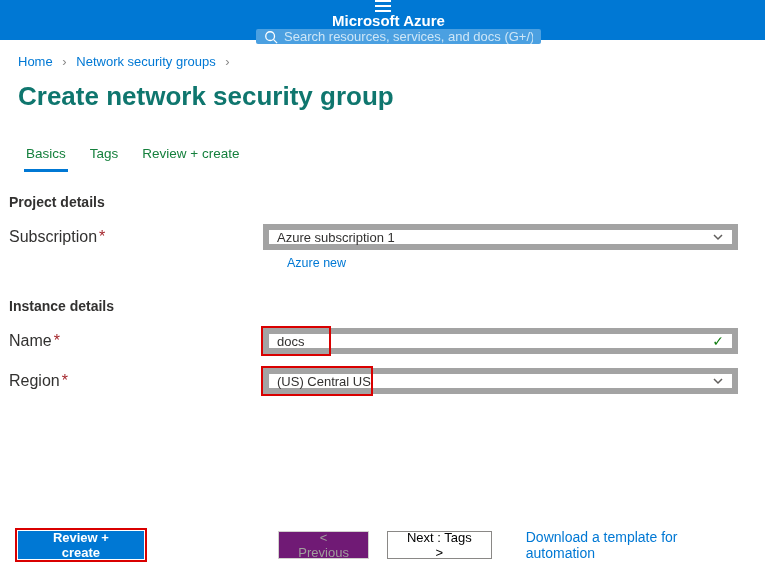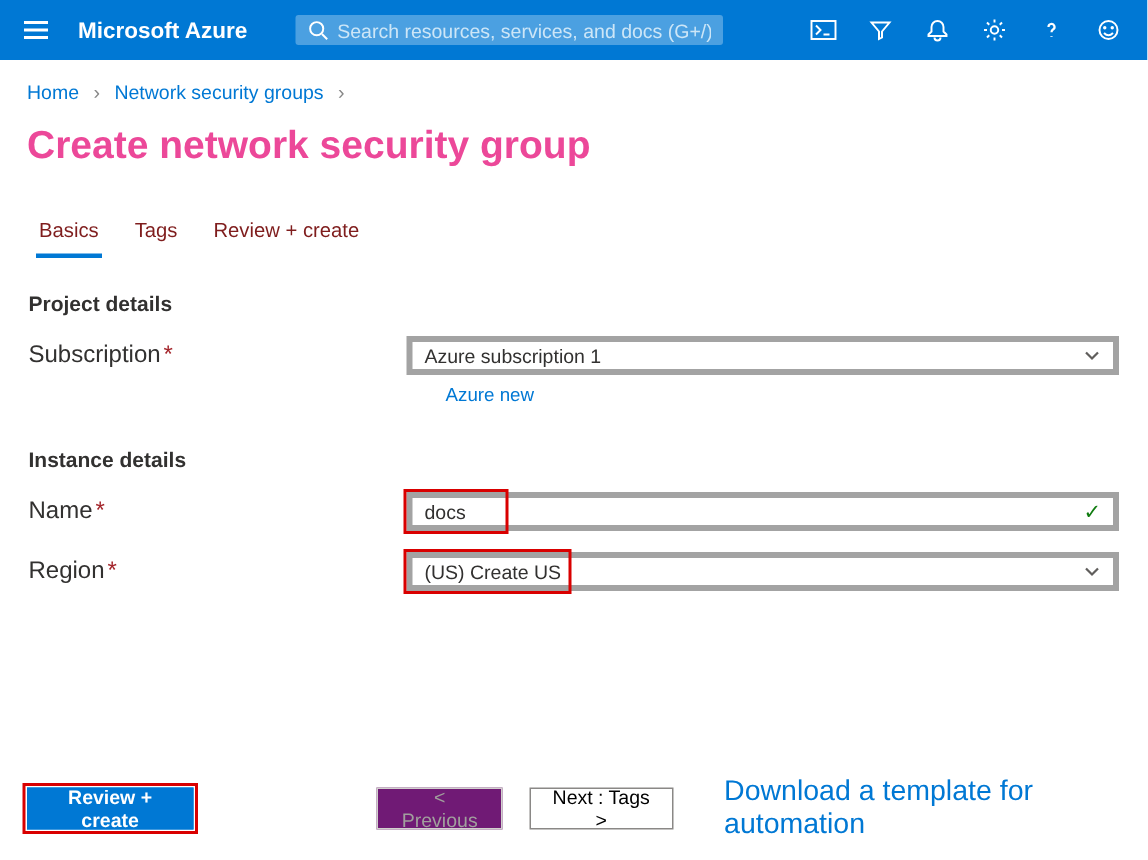--- a/index.html
+++ b/index.html
@@ -1,64 +1,64 @@
 <!DOCTYPE html>
 <html><head>
   <meta charset="utf-8">
   <style>
     * { margin: 0; padding: 0; box-sizing: border-box; font-family: 'Segoe UI', sans-serif; }
     body { width: 765px; height: 573px; background: #fff; overflow: hidden; }
 
     
-    .header { height: 40px; background: #0078d4; display: flex; align-items: center; padding: 0 8px; }
+    .header { height: 40px; background: #0078d4; display: flex; align-items: center; padding: 0 8px; flex-direction: column; }
     .hamburger { width: 32px; height: 32px; display:flex; align-items:center; justify-content:center; cursor:pointer; }
     .hamburger span, .hamburger::before, .hamburger::after { content:''; display:block; width:16px; height:2px; background:#fff; }
     .hamburger { flex-direction: column; gap:3px; }
     .brand { color:#fff; font-weight:600; font-size:15px; margin-left:12px; }
     .search-box { margin-left: 32px; display:flex; align-items:center; background:#4ba0e1; height:20px; width:285px; border-radius:2px; padding:0 8px; }
     .search-box svg { flex-shrink:0; }
     .search-input { background:transparent; border:none; outline:none; color:#fff; font-size:13px; margin-left:6px; width:100%; }
     .search-input::placeholder { color:#cde6f7; }
     .header-icons { margin-left:auto; display:flex; align-items:center; gap:2px; }
     .hicon { width:36px; height:40px; display:flex; align-items:center; justify-content:center; cursor:pointer; }
 
     
     .breadcrumb { padding: 14px 18px 8px; font-size:13px; }
     .breadcrumb a { color:#0078d4; text-decoration:none; }
     .breadcrumb .sep { color:#888; margin:0 6px; }
 
     
-    .page-title { font-size:26px; font-weight:600; color:#ec4899; padding: 4px 18px 28px; }
+    .page-title { font-size:26px; font-weight:600; color:#0f766e; padding: 4px 18px 28px; }
 
     
     .tabs { display:flex; gap:20px; padding: 0 24px; border-bottom: none; }
-    .tab { font-size:13.5px; color:#7f1d1d; padding: 6px 2px 8px; cursor:pointer; }
+    .tab { font-size:13.5px; color:#15803d; padding: 6px 2px 8px; cursor:pointer; }
     .tab.active { border-bottom: 3px solid #0078d4; font-weight:400; }
 
     
-    .form-area { padding: 18px 19px 0; }
+    .form-area { padding: 18px 9px 0; }
     .section-heading { font-size:14px; font-weight:600; color:#323130; margin: 4px 0 14px; }
     .field-row { display:flex; align-items:center; margin-bottom:6px; }
     .field-label { width: 254px; font-size:16px; color:#323130; }
     .required { color:#a4262c; margin-left:2px; }
     .field-control { flex:1; position:relative; }
-    .select-ctl, .text-ctl { width:475px; height:26px; border:4px solid #a3a3a3; background:#fff; font-size:13px; padding: 0 26px 0 8px; color:#323130; display:flex; align-items:center; position:relative; }
+    .select-ctl, .text-ctl { width:475px; height:26px; border:6px solid #a3a3a3; background:#fff; font-size:13px; padding: 0 26px 0 8px; color:#323130; display:flex; align-items:center; position:relative; }
     .chevron-abs { position:absolute; right:8px; top:50%; transform:translateY(-50%); }
     .check-abs { position:absolute; right:8px; top:50%; transform:translateY(-50%); color:#107c10; font-size:14px; }
     .highlight-box { position:absolute; border:2px solid #d90000; pointer-events:none; }
     .indent-line { border-left:1px solid #ccc; border-bottom:1px solid #ccc; width:28px; height:18px; margin-left:6px; margin-right:8px; margin-top:-10px; }
     .rg-row { display:flex; align-items:center; }
     .create-new { color:#0078d4; font-size:12.5px; margin-left:278px; margin-top:4px; cursor:pointer; }
 
     
     .footer { position:absolute; bottom:12px; left:0; right:0; padding:0 18px; display:flex; align-items:center; gap:18px; }
     .btn { height:28px; padding:0 14px; font-size:13px; border:1px solid #8a8886; background:#fff; cursor:pointer; display:flex; align-items:center; }
     .btn-primary { background:#0078d4; color:#fff; border-color:#0078d4; font-weight:600; }
     .btn-disabled { color:#a19f9d; border-color:#d2d0ce; background:#701a75; }
-    .footer-link { color:#0078d4; font-size:19px; margin-left:16px; cursor:pointer; }
+    .footer-link { color:#0078d4; font-size:14px; margin-left:16px; cursor:pointer; }
     .primary-wrap { position:relative; display:inline-flex; }
     .primary-wrap::after { content:''; position:absolute; inset:-3px; border:2px solid #d90000; pointer-events:none; }
   </style>
 </head>
 <body>
 
 <div class="header">
   <div class="hamburger">
       <span></span>
     </div>
@@ -152,21 +152,21 @@
         <span class="check-abs">✓</span>
       </div>
       <div class="highlight-box" style="left:-2px; top:-2px; width:70px; height:30px;"></div>
     </div>
   </div>
 
   <div class="field-row" style="margin-top:14px;">
     <div class="field-label"><span>Region</span><span class="required">*</span></div>
     <div class="field-control" style="position:relative;">
       <div class="select-ctl">
-        <span>(US) Create US</span>
+        <span>(US) Central US</span>
         <svg class="chevron-abs" width="12" height="12" viewBox="0 0 12 12" fill="none" stroke="#605e5c" stroke-width="1.5">
             <path d="M2 4l4 4 4-4"></path>
           </svg>
       </div>
       <div class="highlight-box" style="left:-2px; top:-2px; width:112px; height:30px;"></div>
     </div>
   </div>
 
 </div>
 

